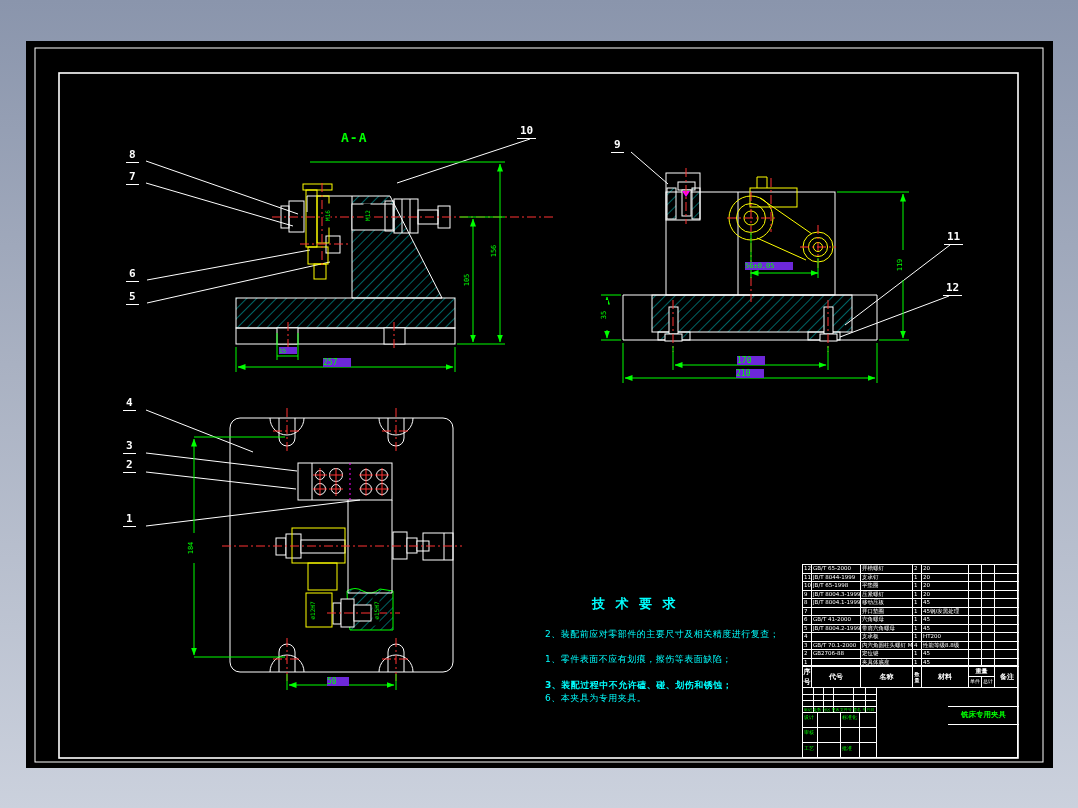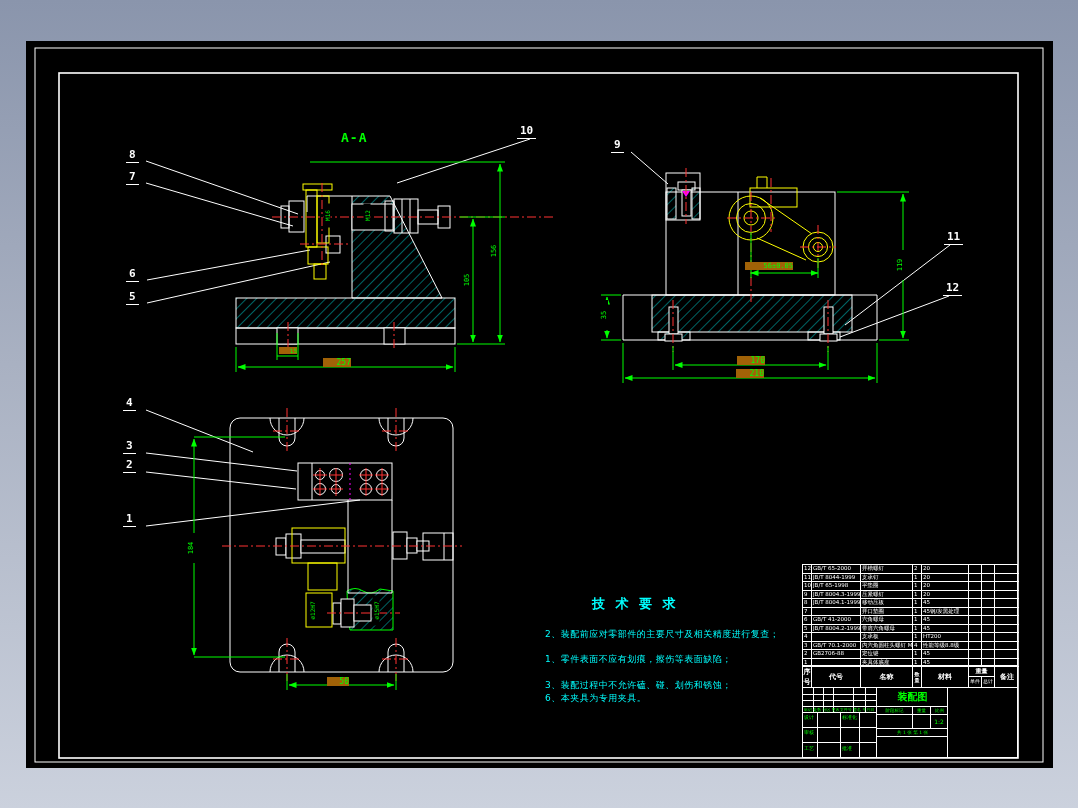--- a/index.html
+++ b/index.html
@@ -2,21 +2,21 @@
 <html><head>
 <meta charset="utf-8">
 <style>
   html,body{margin:0;padding:0;}
   body{width:1078px;height:808px;position:relative;overflow:hidden;
        font-family:"DejaVu Sans",sans-serif;
        background:linear-gradient(180deg,#8a95ac 0%,#a9b1c2 45%,#cbd1dd 100%);}
   #canvas{position:absolute;left:26px;top:41px;width:1027px;height:727px;background:#000;}
   svg{position:absolute;left:0;top:0;}
   .txt{position:absolute;white-space:nowrap;}
-  .g{color:#00ff00;font:8px "DejaVu Sans Mono",monospace;background:#a16207;text-align:right;}
+  .g{color:#00ff00;font:8px "DejaVu Sans Mono",monospace;background:#6d28d9;text-align:left;}
   .gsm{font-size:6px;}
   .vtxt{position:absolute;color:#00ff00;font:7px "DejaVu Sans Mono",monospace;background:#000;
         text-align:center;transform:rotate(-90deg);white-space:nowrap;}
   .balloon{position:absolute;color:#fff;font:bold 11px "DejaVu Sans Mono",monospace;
            border-bottom:1px solid #fff;padding:0 3px 1px;background:transparent;}
   .aa{position:absolute;color:#00ff00;font:bold 13px "DejaVu Sans Mono",monospace;letter-spacing:1px;}
   .tech-title{position:absolute;color:#00ffff;font:bold 13px "DejaVu Sans",sans-serif;letter-spacing:3px;}
   .tech-line{position:absolute;color:#00ffff;font:9px "DejaVu Sans",sans-serif;letter-spacing:0.5px;margin-top:40px;}
   
   #bom{position:absolute;left:802px;top:564px;width:216px;height:102px;
@@ -248,21 +248,21 @@
 <div class="g txt" style="left:736px;top:369px;width:28px;">210</div>
 
 <div class="vtxt" style="left:176px;top:544px;width:30px;">184</div>
 <div class="g txt" style="left:327px;top:677px;width:22px;">50</div>
 <div class="vtxt gsm" style="left:297px;top:607px;width:30px;font-size:6px;">⌀12H7</div>
 <div class="vtxt gsm" style="left:361px;top:607px;width:30px;font-size:6px;">⌀15H7</div>
 
 <div class="tech-title" style="left:592px;top:595px;">技 术 要 求</div>
 <div class="tech-line" style="left:545px;top:613px;">1、零件表面不应有划痕，擦伤等表面缺陷；</div>
 <div class="tech-line" style="left:545px;top:588px;">2、装配前应对零部件的主要尺寸及相关精度进行复查；</div>
-<div class="tech-line" style="left:545px;top:639px;">3、装配过程中不允许磕、碰、划伤和锈蚀；</div>
+<div class="tech-line" style="left:545px;top:639px;font-weight:bold;">3、装配过程中不允许磕、碰、划伤和锈蚀；</div>
 <div class="tech-line" style="left:545px;top:652px;">6、本夹具为专用夹具。</div>
 
 <div id="bom">
     <div class="bcell">12</div>
     <div class="bcell">GB/T 65-2000</div>
     <div class="bcell">开槽螺钉</div>
     <div class="bcell">2</div>
     <div class="bcell">20</div>
     <div class="bcell"></div>
     <div class="bcell"></div>
@@ -391,28 +391,19 @@
     <div class="tb" style="left:56px;top:24px;height:46px;border-left:1px solid #fff;"></div>
     <div class="tb" style="left:0;top:39px;width:74px;border-top:1px solid #fff;"></div>
     <div class="tb" style="left:0;top:54px;width:74px;border-top:1px solid #fff;"></div>
     <div class="tb gt" style="left:1px;top:26px;">设计</div>
     <div class="tb gt" style="left:39px;top:26px;">标准化</div>
     <div class="tb gt" style="left:1px;top:41px;">审核</div>
     <div class="tb gt" style="left:1px;top:57px;">工艺</div>
     <div class="tb gt" style="left:39px;top:57px;">批准</div>
   </div>
 
-  <div class="tb" style="left:74px;top:0;width:71px;height:70px;border-right:1px solid #fff;">
-    <div class="tb gtc" style="left:0;top:0;width:71px;height:18px;color:#00ff00;font:bold 10px 'DejaVu Sans',sans-serif;">装配图</div>
+
+  <div class="tb" style="left:145px;top:0;width:71px;height:70px;">
     <div class="tb" style="left:0;top:18px;width:71px;border-top:1px solid #fff;"></div>
-    <div class="tb gt gtc" style="left:0;top:18px;width:35px;height:8px;font-size:4.5px;">阶段标记</div>
-    <div class="tb gt gtc" style="left:35px;top:18px;width:18px;height:8px;font-size:4.5px;border-left:1px solid #fff;">重量</div>
-    <div class="tb gt gtc" style="left:53px;top:18px;width:18px;height:8px;font-size:4.5px;border-left:1px solid #fff;">比例</div>
-    <div class="tb" style="left:0;top:26px;width:71px;border-top:1px solid #fff;"></div>
-    <div class="tb" style="left:35px;top:26px;height:14px;border-left:1px solid #fff;"></div>
-    <div class="tb" style="left:53px;top:26px;height:14px;border-left:1px solid #fff;"></div>
-    <div class="tb gt gtc" style="left:53px;top:28px;width:18px;height:10px;font-size:6px;">1:2</div>
-    <div class="tb" style="left:0;top:40px;width:71px;border-top:1px solid #fff;"></div>
-    <div class="tb gt gtc" style="left:0;top:41px;width:71px;height:7px;font-size:4.5px;">共 1 张 第 1 张</div>
-    <div class="tb" style="left:0;top:48px;width:71px;border-top:1px solid #fff;"></div>
+    <div class="tb gtc" style="left:0;top:18px;width:71px;height:18px;color:#00ff00;font:bold 7.5px 'DejaVu Sans',sans-serif;">铣床专用夹具</div>
+    <div class="tb" style="left:0;top:36px;width:71px;border-top:1px solid #fff;"></div>
   </div>
-
 </div>
 
 </body></html>

